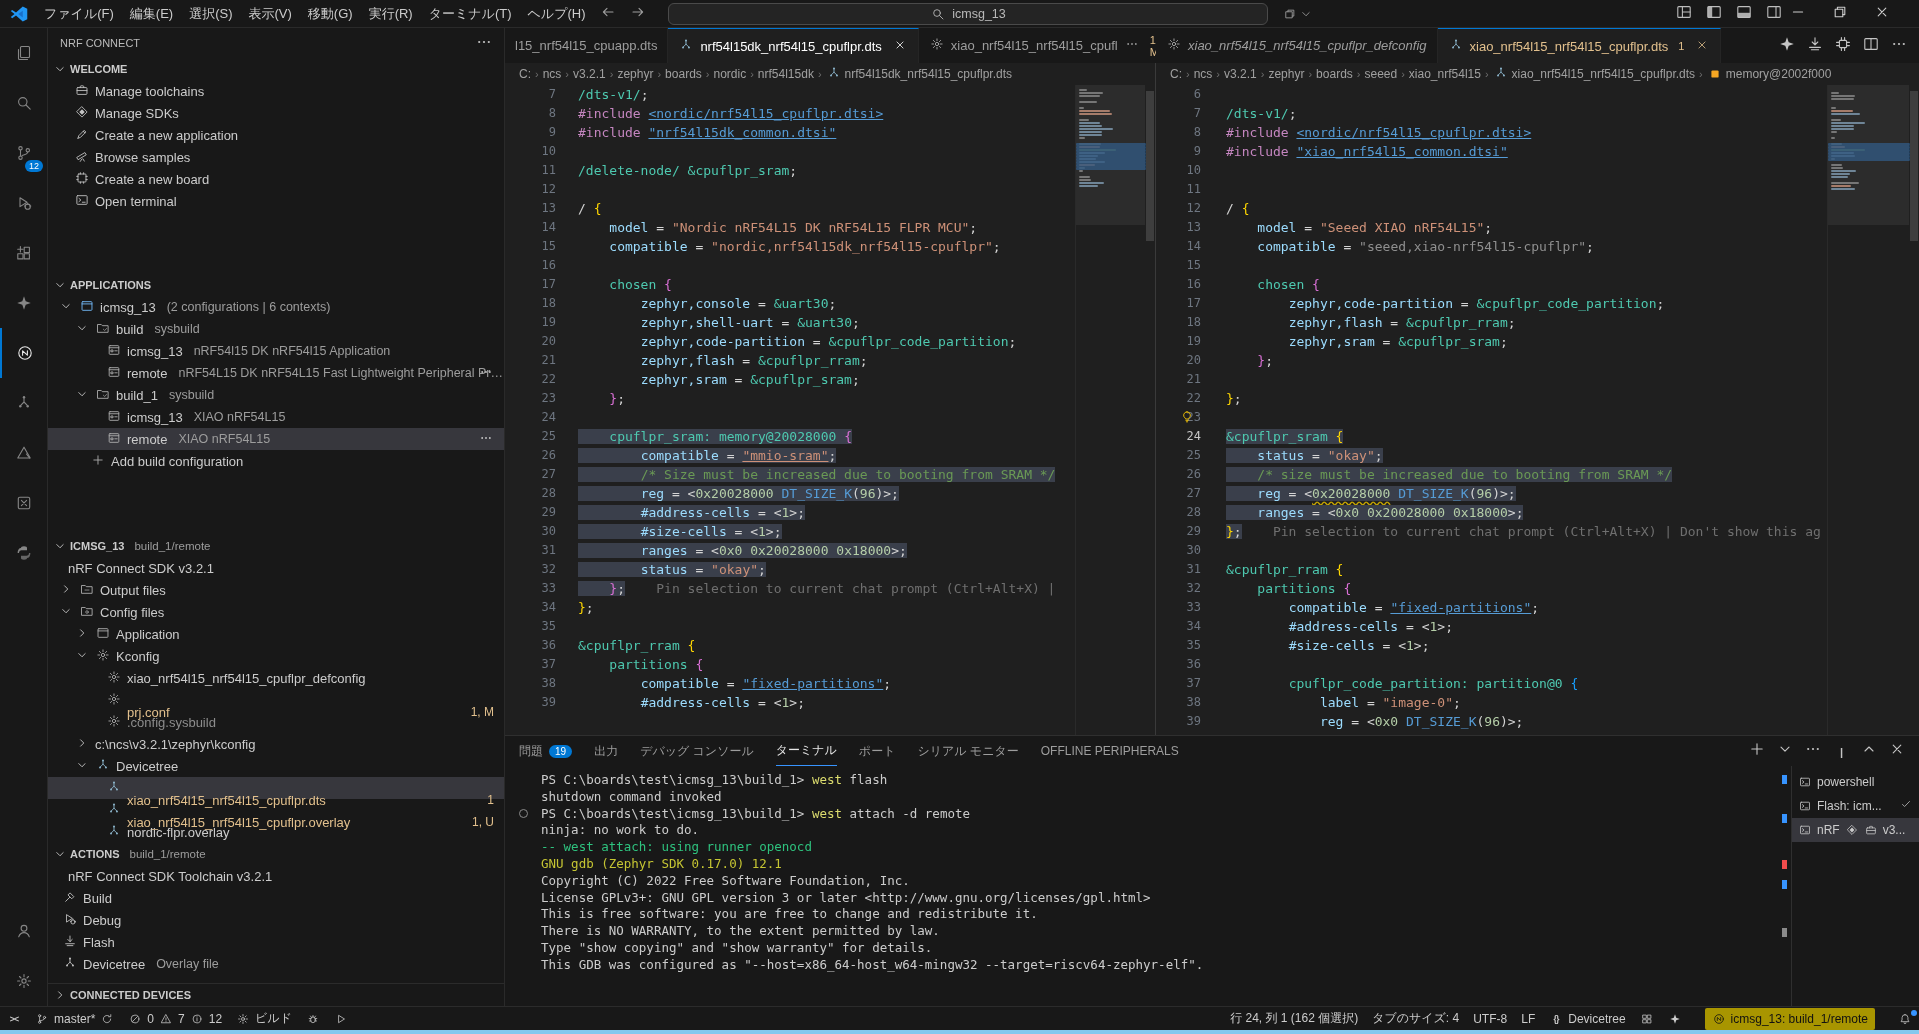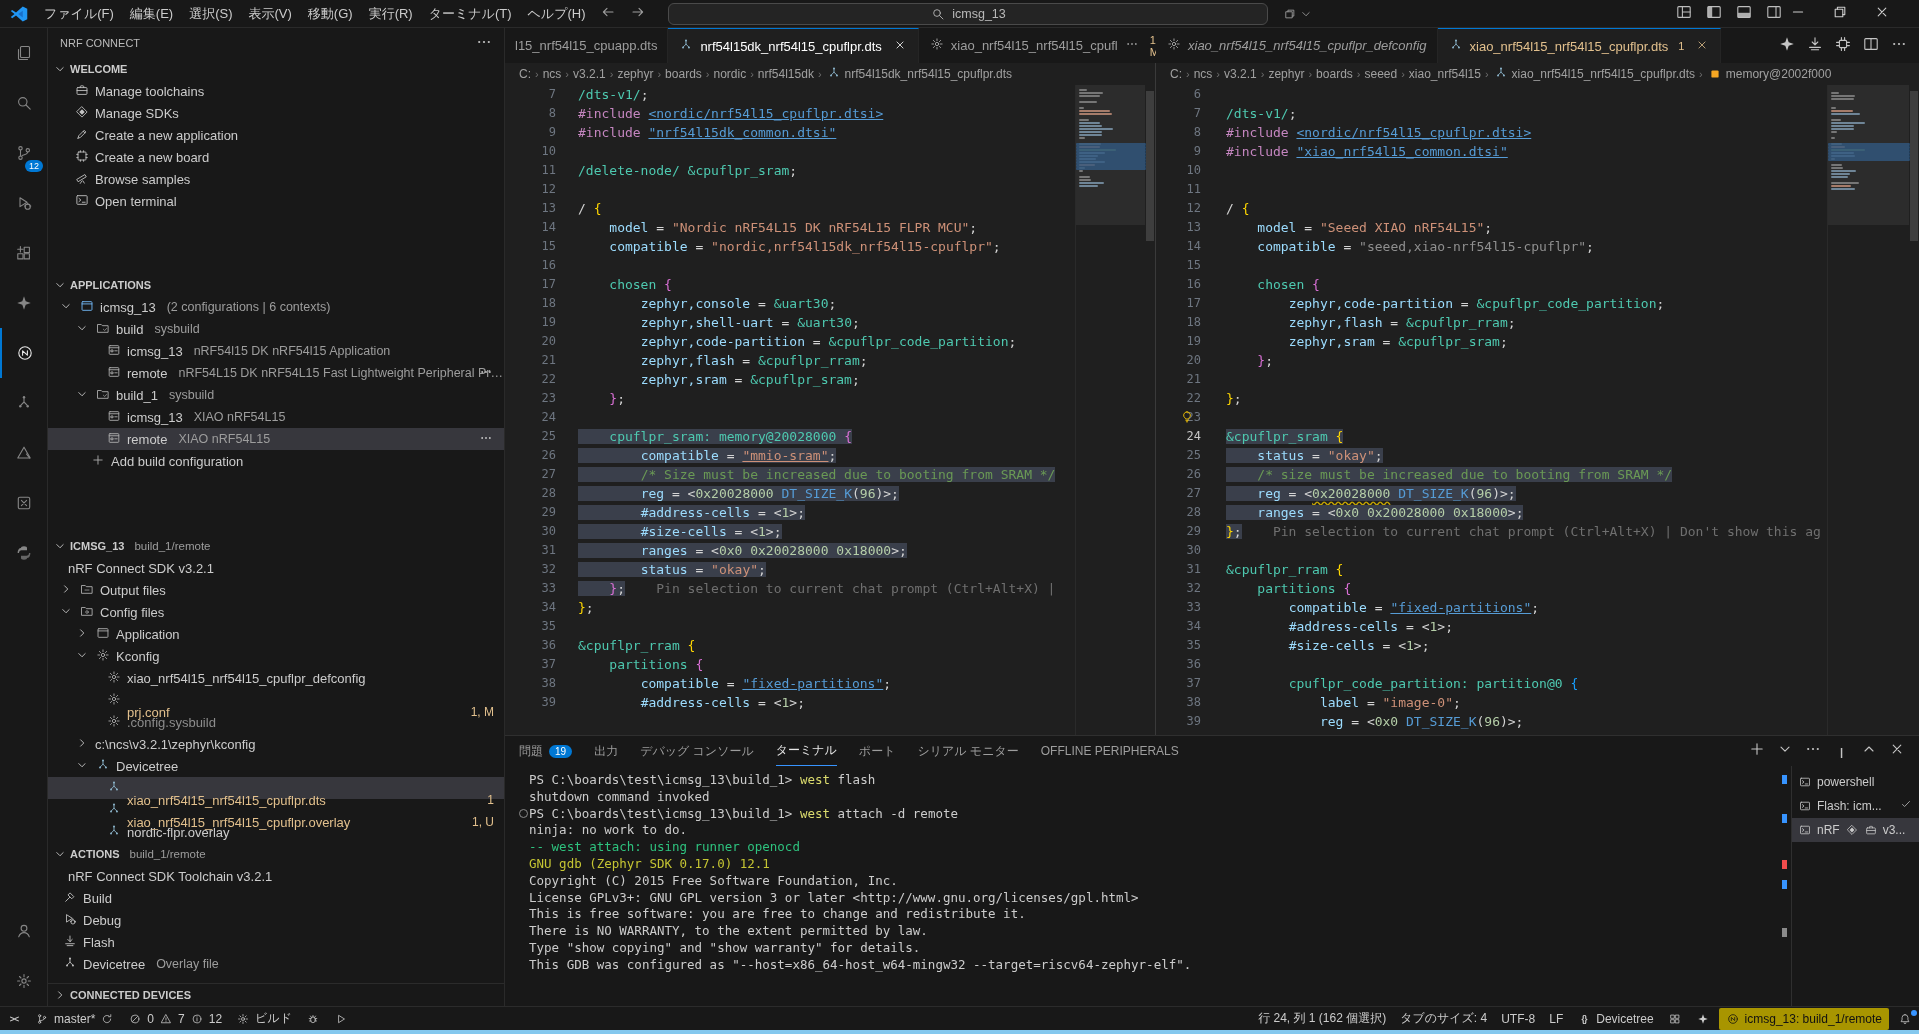--- a/index.html
+++ b/index.html
@@ -96,38 +96,38 @@
   #panel { position:absolute; left:505px; right:0; top:707px; bottom:0; background:#181818;
     border-top:1px solid #2f2f2f; }
   #panel-head { height:30px; display:flex; align-items:center; padding:0 14px; }
   .ptab { font-size:12px; color:#9d9d9d; margin-right:22px; display:flex; align-items:center; gap:6px;
     height:30px; }
   .ptab.active { color:#e7e7e7; border-bottom:1px solid #3794ff; }
   .pbadge { background:#0078d4; color:#fff; border-radius:10px; font-size:10px; padding:1px 6px; }
   #panel-icons { margin-left:auto; display:flex; gap:12px; color:#c5c5c5; align-items:center; }
   #terminal { position:absolute; left:0; right:128px; top:30px; bottom:0; overflow:hidden; }
   .tline { font-family:"DejaVu Sans Mono", monospace; font-size:12.5px; line-height:16.8px;
-    white-space:pre; padding-left:24px; position:relative; color:#cccccc; }
+    white-space:pre; padding-left:36px; position:relative; color:#cccccc; }
   .tc-cmd { color:#dcdc6e; } .tc-green { color:#2ec27e; } .tc-yellow { color:#c5c533; }
   .tdec { position:absolute; left:14px; top:3px; width:9px; height:9px; border:1px solid #8a8a8a; border-radius:50%; }
   #term-list { position:absolute; right:0; top:30px; bottom:0; width:128px; border-left:1px solid #2f2f2f;
     padding-top:4px; }
   .term-row { height:24px; display:flex; align-items:center; gap:5px; font-size:12px; padding:0 6px; color:#cccccc;}
   .term-row.selected { background:#37373d; }
   .term-row .icon { width:14px; height:14px; }
   #term-decos { position:absolute; right:131px; top:30px; bottom:0; width:6px; }
   .tsq { position:absolute; width:5px; height:9px; }
 
   
   #statusbar { position:absolute; left:0; right:0; bottom:4px; height:24px; background:#181818;
     border-top:1px solid #2b2b2b; display:flex; align-items:center; font-size:12px; color:#cccccc; z-index:40;}
   .sb-item { display:flex; align-items:center; gap:5px; padding:0 7px; height:22px; }
   .sb-item .icon { width:14px; height:14px; }
   #sb-right { margin-left:auto; display:flex; align-items:center; }
-  .sb-yellow { background:#a89500; color:#111111; border-radius:2px; margin:0 2px;justify-content:space-between; }
+  .sb-yellow { background:#a89500; color:#111111; border-radius:2px; margin:0 16px;justify-content:space-between; }
   .sb-dot { position:relative; }
   .sb-dot::after { content:""; position:absolute; right:2px; top:2px; width:6px; height:6px;
     border-radius:50%; background:#3794ff; }
   #bottomstrip { position:absolute; left:0; right:0; bottom:0; height:4px; background:#84c8ee; }
 </style>
 </head>
 <body>
 
 <div id="titlebar">
   <svg id="vscode-logo" viewBox="0 0 24 24">
@@ -388,34 +388,34 @@
               <svg width="16" height="16" viewBox="0 0 16 16" fill="none" stroke="currentColor" stroke-width="1.1" stroke-linecap="round" stroke-linejoin="round">
                 <path d="M3 13.2l.9-3 6.8-6.8 2.1 2.1-6.8 6.8-3 .9z"></path>
                 <path d="M9.5 4.6l2 2"></path>
               </svg>
             </span></span>
           <span class="lbl">Create a new application</span>
         </div>
         <div class="trow" style="padding-left:26px">
           <span style="color:#c5c5c5"><span class="icon sm">
               <svg width="16" height="16" viewBox="0 0 16 16" fill="none" stroke="currentColor" stroke-width="1.1" stroke-linecap="round" stroke-linejoin="round">
+                <path d="M1.8 9.6l9.8-5.9 1.7 2.8-9.8 5.9z"></path>
+                <path d="M7.6 12.2l-1.8 2.6M9 11.4l1.9 3"></path>
+              </svg>
+            </span></span>
+          <span class="lbl">Browse samples</span>
+        </div>
+        <div class="trow" style="padding-left:26px">
+          <span style="color:#c5c5c5"><span class="icon sm">
+              <svg width="16" height="16" viewBox="0 0 16 16" fill="none" stroke="currentColor" stroke-width="1.1" stroke-linecap="round" stroke-linejoin="round">
                 <rect x="3" y="3" width="10" height="10" rx="1"></rect>
                 <path d="M6 1.4V3M10 1.4V3M6 13v1.6M10 13v1.6M1.4 6H3M1.4 10H3M13 6h1.6M13 10h1.6"></path>
               </svg>
             </span></span>
           <span class="lbl">Create a new board</span>
-        </div>
-        <div class="trow" style="padding-left:26px">
-          <span style="color:#c5c5c5"><span class="icon sm">
-              <svg width="16" height="16" viewBox="0 0 16 16" fill="none" stroke="currentColor" stroke-width="1.1" stroke-linecap="round" stroke-linejoin="round">
-                <path d="M1.8 9.6l9.8-5.9 1.7 2.8-9.8 5.9z"></path>
-                <path d="M7.6 12.2l-1.8 2.6M9 11.4l1.9 3"></path>
-              </svg>
-            </span></span>
-          <span class="lbl">Browse samples</span>
         </div>
         <div class="trow" style="padding-left:26px">
           <span style="color:#c5c5c5"><span class="icon sm">
               <svg width="16" height="16" viewBox="0 0 16 16" fill="none" stroke="currentColor" stroke-width="1.1" stroke-linecap="round" stroke-linejoin="round">
                 <rect x="1.6" y="2.6" width="12.8" height="10.8" rx="1"></rect>
                 <path d="M4.2 6l2.4 2-2.4 2M8.4 10.8h3.6"></path>
               </svg>
             </span></span>
           <span class="lbl">Open terminal</span>
         </div>
@@ -1129,21 +1129,21 @@
         </div>
       </div>
     <div id="terminal">
         <div style="padding-top:6px">
           <div class="tline"><span class="">PS C:\boards\test\icmsg_13\build_1&gt; </span><span class="tc-cmd">west</span><span class=""> flash</span></div>
           <div class="tline"><span class="">shutdown command invoked</span></div>
           <div class="tline"><span class="tdec"></span><span class="">PS C:\boards\test\icmsg_13\build_1&gt; </span><span class="tc-cmd">west</span><span class=""> attach -d remote</span></div>
           <div class="tline"><span class="">ninja: no work to do.</span></div>
           <div class="tline"><span class="tc-green">-- west attach: using runner openocd</span></div>
           <div class="tline"><span class="tc-yellow">GNU gdb (Zephyr SDK 0.17.0) 12.1</span></div>
-          <div class="tline"><span class="">Copyright (C) 2015 Free Software Foundation, Inc.</span></div>
+          <div class="tline"><span class="">Copyright (C) 2022 Free Software Foundation, Inc.</span></div>
           <div class="tline"><span class="">License GPLv3+: GNU GPL version 3 or later &lt;http://www.gnu.org/licenses/gpl.html&gt;</span></div>
           <div class="tline"><span class="">This is free software: you are free to change and redistribute it.</span></div>
           <div class="tline"><span class="">There is NO WARRANTY, to the extent permitted by law.</span></div>
           <div class="tline"><span class="">Type "show copying" and "show warranty" for details.</span></div>
           <div class="tline"><span class="">This GDB was configured as "--host=x86_64-host_w64-mingw32 --target=riscv64-zephyr-elf".</span></div>
         </div>
       </div>
     <div id="term-decos">
         <div class="tsq" style="top:9px;background:#3794ff"></div>
         <div class="tsq" style="top:48px;background:#3794ff"></div>

